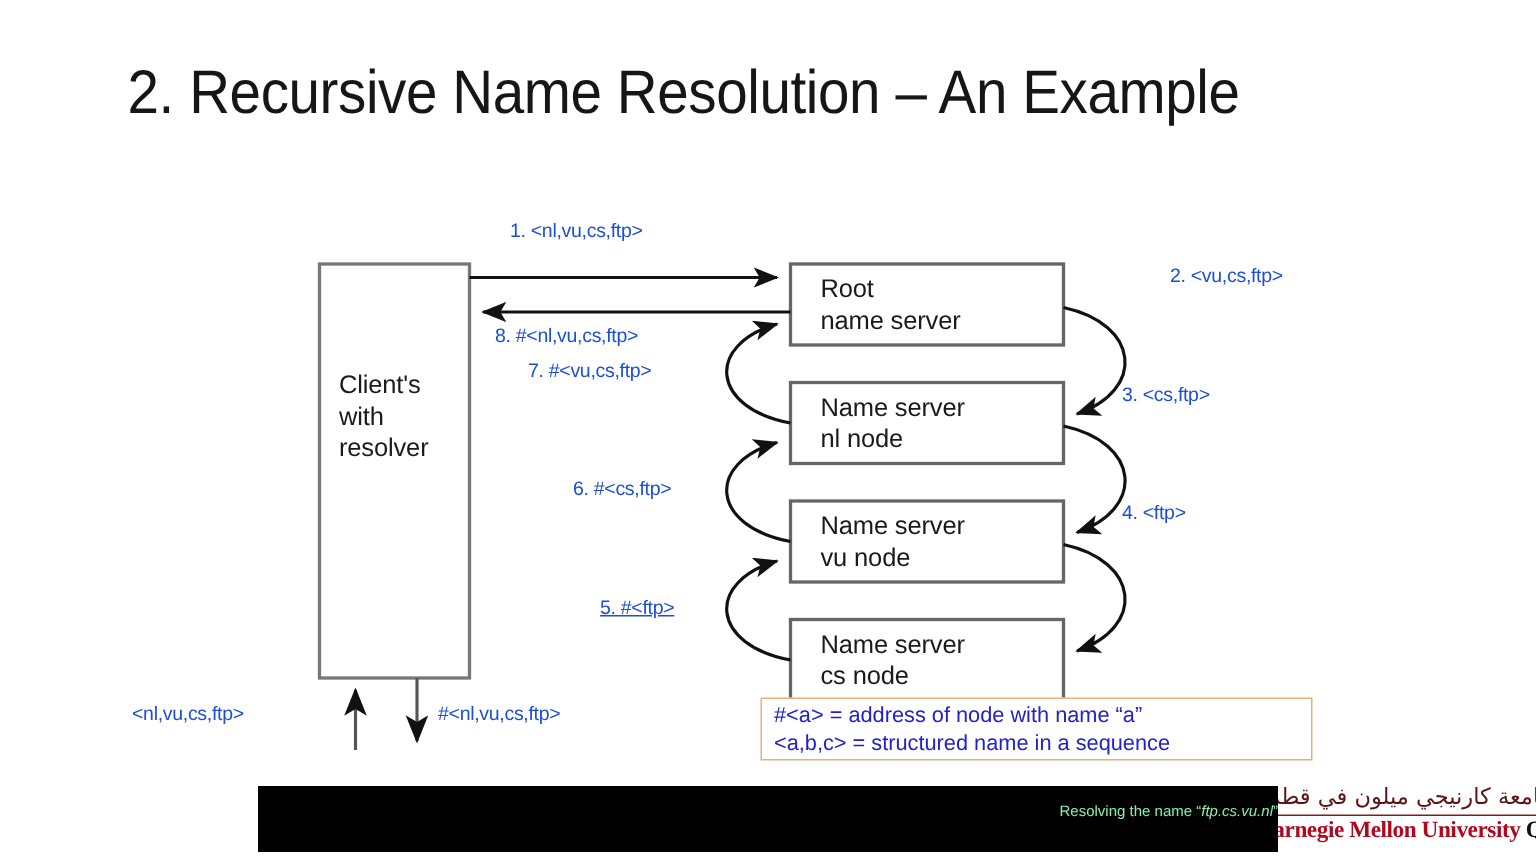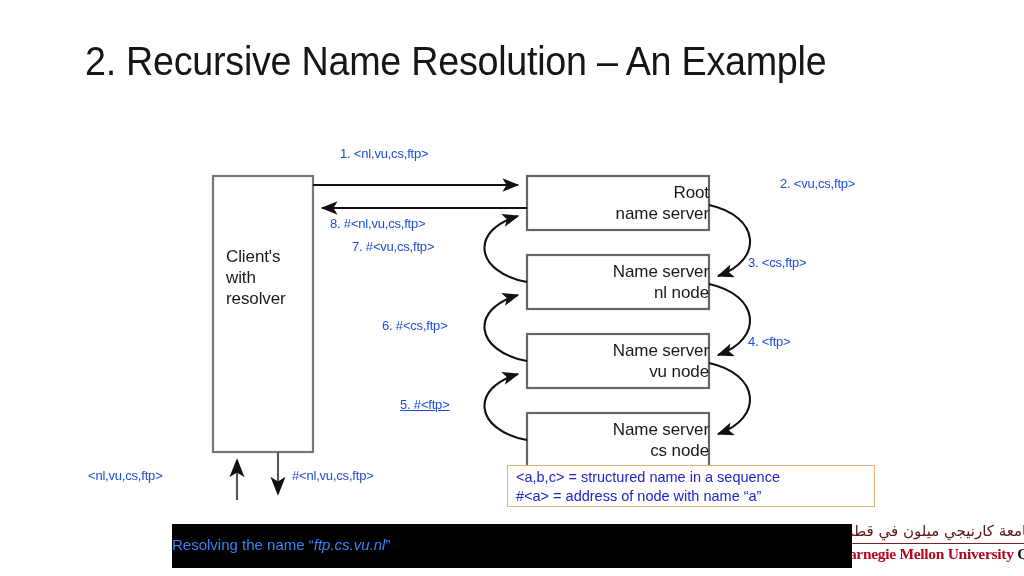--- a/index.html
+++ b/index.html
@@ -45,21 +45,21 @@
   }
   .box-text{
     position:absolute;
     font-family:"Liberation Sans", sans-serif;
     font-size:17px;
     color:#1a1a1a;
     line-height:21px;
     white-space:pre-line;
     letter-spacing:-0.1px;
   }
-  .box-text.center{text-align:right;}
+  .box-text.center{text-align:left;padding-left:20px;}
 
   
   #legend{
     position:absolute;
     left:507px;top:465px;
     width:368px;height:42px;
     border:1.6px solid #e3b274;
     background:#ffffff;
     box-sizing:border-box;
     padding:2px 0 0 8px;
@@ -75,24 +75,24 @@
   
   #caption-bar{
     position:absolute;
     left:172px;top:524px;
     width:680px;height:44px;
     background:#000000;
   }
   #caption-text{
     position:absolute;
     left:0;right:0;top:12px;
-    text-align:left;
-    font-family:"Liberation Sans", sans-serif;
-    font-size:15px;
-    color:#3b82f6;
+    text-align:right;
+    font-family:"Liberation Sans", sans-serif;
+    font-size:10px;
+    color:#86efac;
     white-space:nowrap;
   }
   #caption-text .em{font-style:italic;}
 
   
   #logo{
     position:absolute;
     left:852px;top:520px;
     width:172px;height:48px;
     overflow:hidden;
@@ -193,22 +193,22 @@
 
     <div class="dg-label" style="left:748px;top:76px;margin-left:32px;">2. &lt;vu,cs,ftp&gt;</div>
     <div class="dg-label" style="left:748px;top:155px;">3. &lt;cs,ftp&gt;</div>
     <div class="dg-label" style="left:748px;top:234px;">4. &lt;ftp&gt;</div>
 
     <div class="dg-label" style="left:88px;top:368px;">&lt;nl,vu,cs,ftp&gt;</div>
     <div class="dg-label" style="left:292px;top:368px;">#&lt;nl,vu,cs,ftp&gt;</div>
   </div>
 
   <div id="legend">
+    <div class="legend-line">#&lt;a&gt; = address of node with name “a”</div>
     <div class="legend-line">&lt;a,b,c&gt; = structured name in a sequence</div>
-    <div class="legend-line">#&lt;a&gt; = address of node with name “a”</div>
   </div>
 
   <div id="caption-bar">
     <div id="caption-text"><span>Resolving the name “</span><span class="em">ftp.cs.vu.nl</span><span>”</span></div>
   </div>
 
   <div id="logo">
     <div id="logo-arabic">جامعة كارنيجي ميلون في قطر</div>
     <div id="logo-rule"></div>
     <div id="logo-latin"><span>Carnegie Mellon University</span> <span class="qatar">Qatar</span></div>

